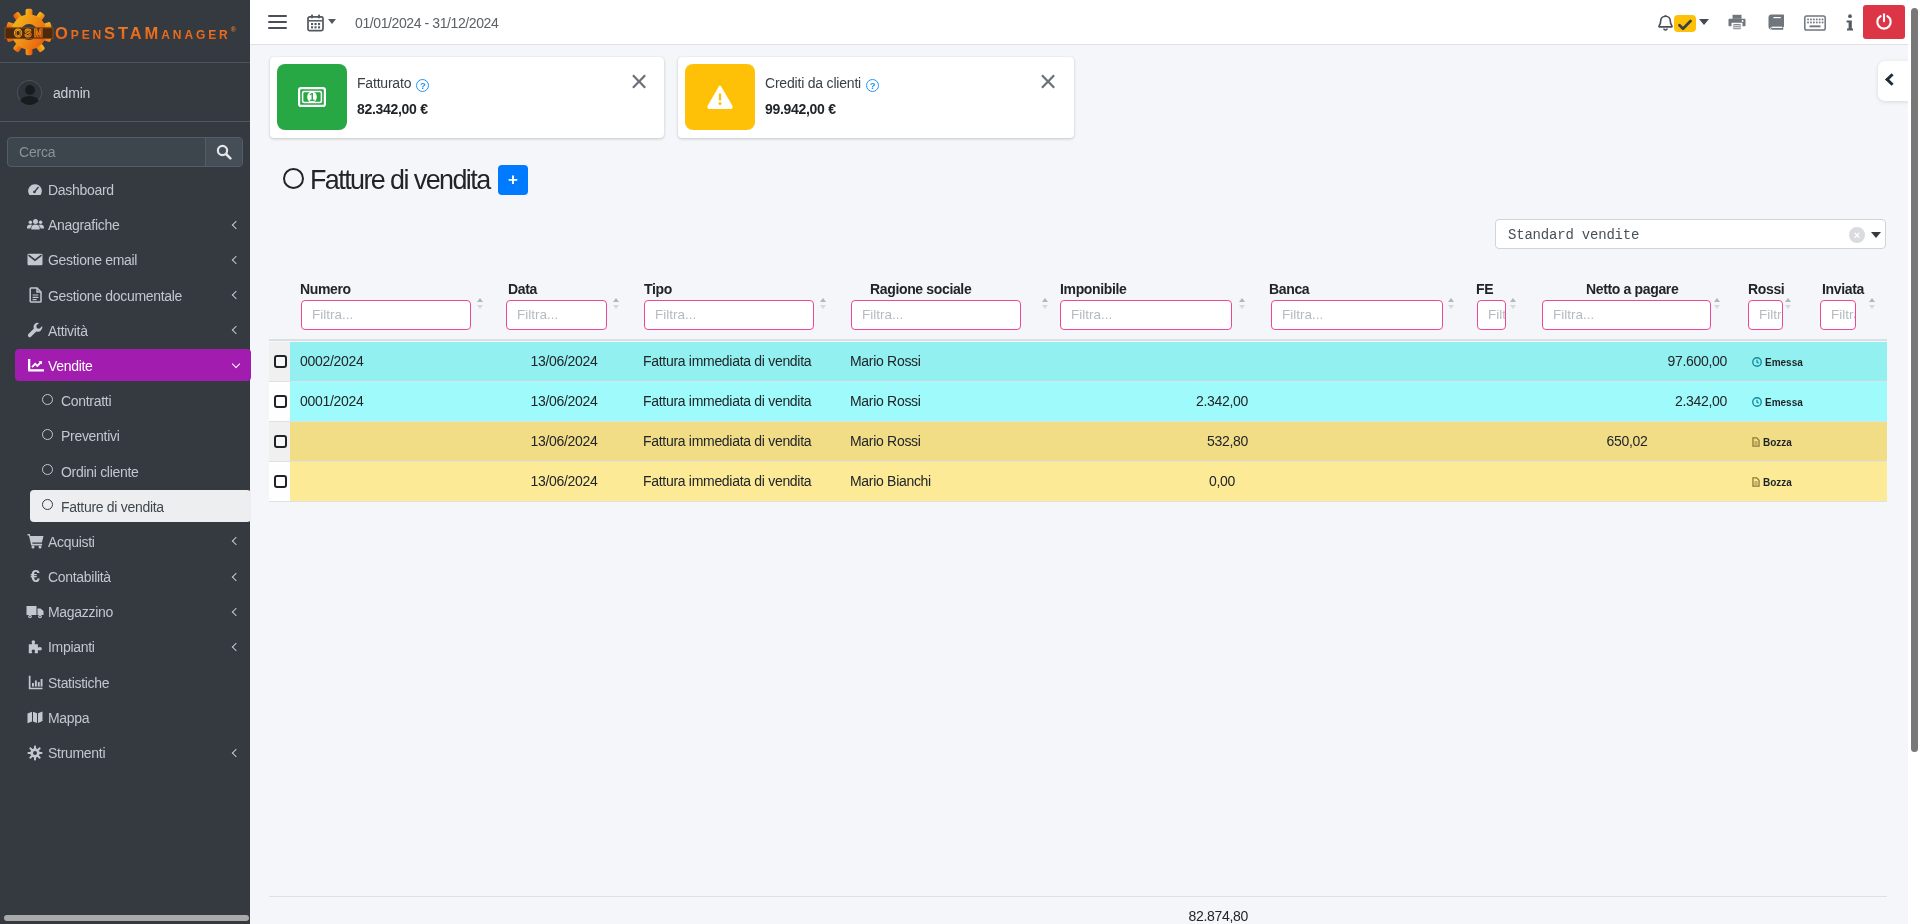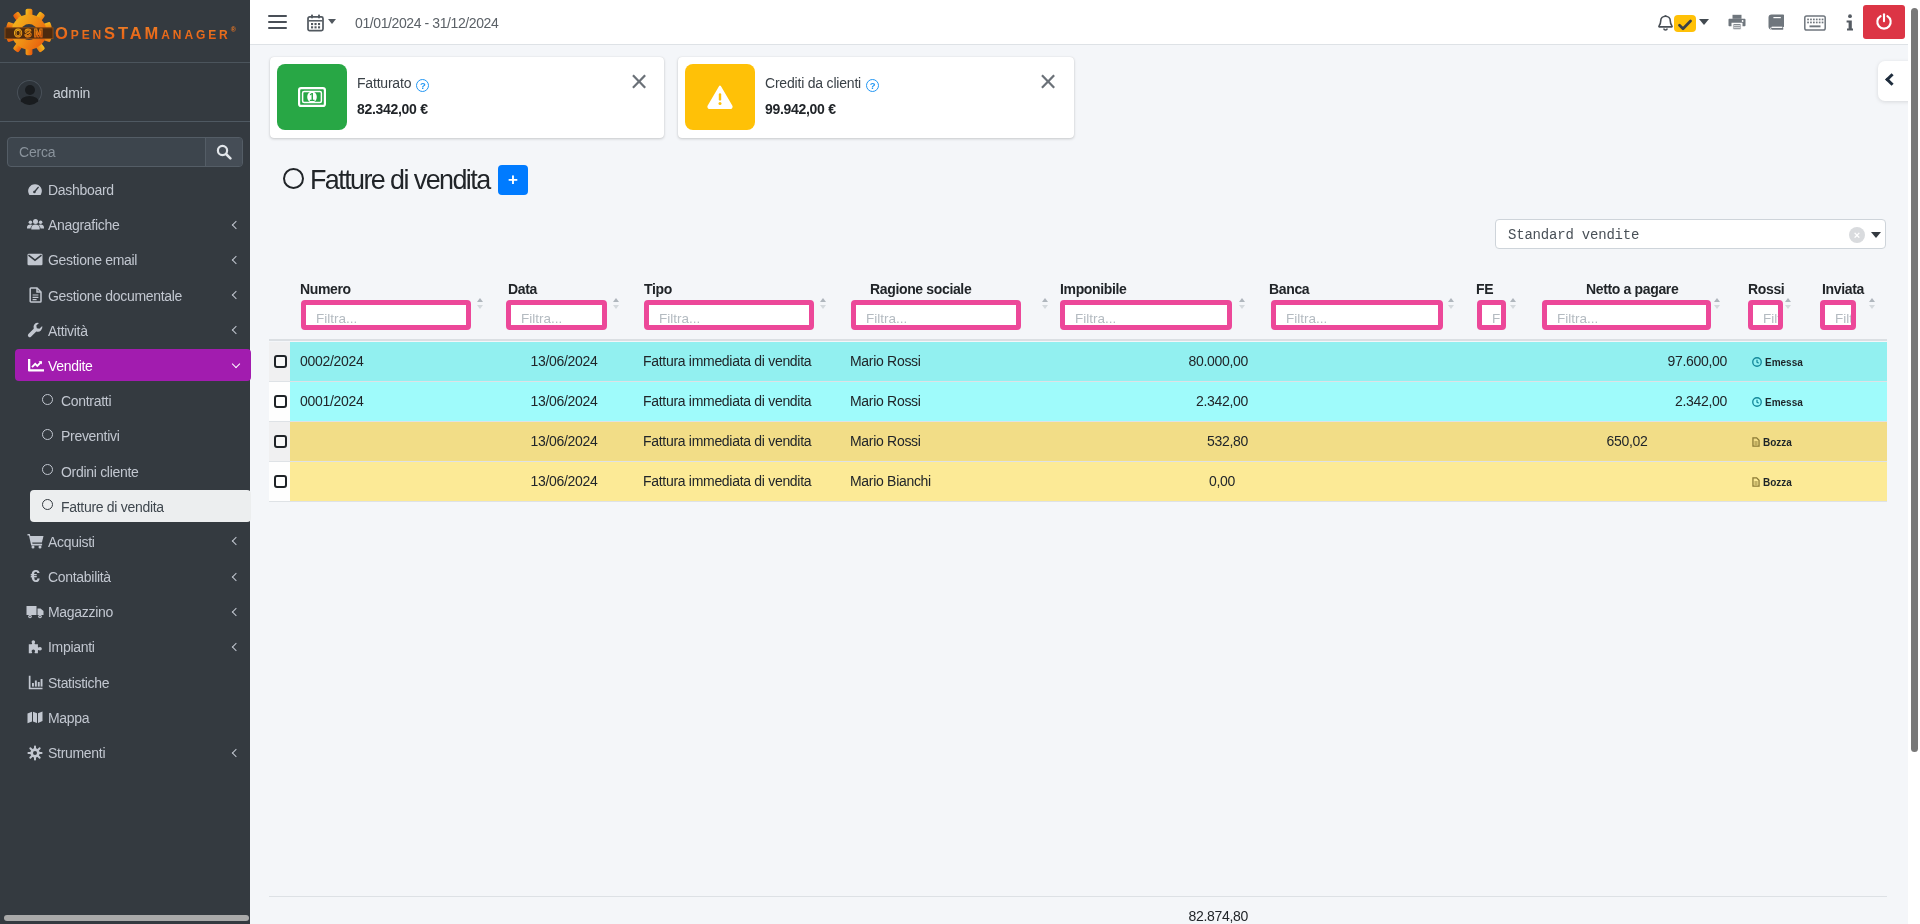--- a/index.html
+++ b/index.html
@@ -57,21 +57,21 @@
 #titletx { position:absolute; left:27px; top:2px; font-size:28px; color:#212529; letter-spacing:-1.65px; transform:scaleX(0.962); transform-origin:0 0; white-space:nowrap; }
 #titlebtn { position:absolute; left:215px; top:3px; width:30px; height:30px; background:#007bff; border-radius:4px; color:#fff; font-size:17px; font-weight:bold; text-align:center; line-height:29px; }
 
 #selbox { position:absolute; left:1495px; top:219px; width:391px; height:30px; background:#fff; border:1px solid #ced4da; border-radius:4px; }
 #selbox .t { position:absolute; left:12px; top:7px; font-size:14px; color:#495057; letter-spacing:-0.2px;font-family:Liberation Mono, monospace; }
 #selclear { position:absolute; left:353px; top:7px; width:16px; height:16px; border-radius:50%; background:#d9dbde; color:#fff; font-size:11px; text-align:center; line-height:16px; font-weight:bold; }
 #selcaret { position:absolute; left:375px; top:12px; width:0; height:0; border-left:5px solid transparent; border-right:5px solid transparent; border-top:6px solid #343a40; }
 
 
 .hlabel { position:absolute; top:281px; font-size:14px; font-weight:bold; color:#212529; letter-spacing:-0.35px; }
-.finput { position:absolute; top:300px; height:30px; background:#fff; border:5px solid #ec4899; border-radius:4px; color:#b4bbc1; font-size:13.5px; line-height:28px; padding-left:10px; overflow:hidden; white-space:nowrap; }
+.finput { position:absolute; top:300px; height:30px; background:#fff; border:1px solid #ec4899; border-radius:4px; color:#b4bbc1; font-size:13.5px; line-height:28px; padding-left:10px; overflow:hidden; white-space:nowrap; }
 .sorts { position:absolute; top:298px; width:8px; }
 .sorts .u { width:0; height:0; border-left:3.5px solid transparent; border-right:3.5px solid transparent; border-bottom:4.5px solid #afb6bd; margin-bottom:2.5px; }
 .sorts .d { width:0; height:0; border-left:3.5px solid transparent; border-right:3.5px solid transparent; border-top:4.5px solid #d4d9dd; }
 #theadline { position:absolute; left:269px; top:339px; width:1618px; height:2px; background:#dbdfe3; }
 .row { position:absolute; left:269px; width:1618px; height:40px; }
 .cbcell { position:absolute; left:0; top:0; width:26px; height:39px; }
 .cbox { position:absolute; left:5px; top:13px; width:13px; height:13px; border:2px solid #1f2327; border-radius:3px; background:rgba(255,255,255,.5); }
 .cell { position:absolute; top:0; height:39px; line-height:39px; font-size:14px; color:#212529; letter-spacing:-0.3px; white-space:nowrap; }
 .stic { display:inline-block; vertical-align:-1px; margin-right:3px; }
 .stx { font-size:10px; font-weight:bold; color:#1d2428; letter-spacing:0px; }
@@ -496,21 +496,20 @@
 <div id="rows">
   <div class="row" style="top:342px;">
     <div class="cbcell" style="background:#f0f0f1;">
           <div class="cbox"></div>
         </div>
     <div class="abs" style="left:21px; top:0; width:1597px; height:39px; background:#92f0f0;"></div>
     <div class="cell" style="left:31px;">0002/2024</div>
     <div class="cell" style="left:227px; width:136px; text-align:center;">13/06/2024</div>
     <div class="cell" style="left:374px;">Fattura immediata di vendita</div>
     <div class="cell" style="left:581px;">Mario Rossi</div>
-    <div class="cell" style="left:779px; width:200px; text-align:right;">80.000,00</div>
     <div class="cell" style="left:1258px; width:200px; text-align:right;">97.600,00</div>
     <div class="cell" style="left:1483px;"><svg class="stic" width="10" height="10" viewBox="0 0 12 12">
             <circle cx="6" cy="6" r="5.1" fill="none" stroke="#14889a" stroke-width="1.6"></circle>
             <path d="M6 3.2V6.3L8 7.4" fill="none" stroke="#14889a" stroke-width="1.5"></path>
           </svg><span class="stx">Emessa</span></div>
     <div class="abs" style="left:0; top:39px; width:1618px; height:1px; background:#dee2e6;"></div>
   </div>
   <div class="row" style="top:382px;">
     <div class="cbcell" style="background:#fefefe;">
           <div class="cbox"></div>

